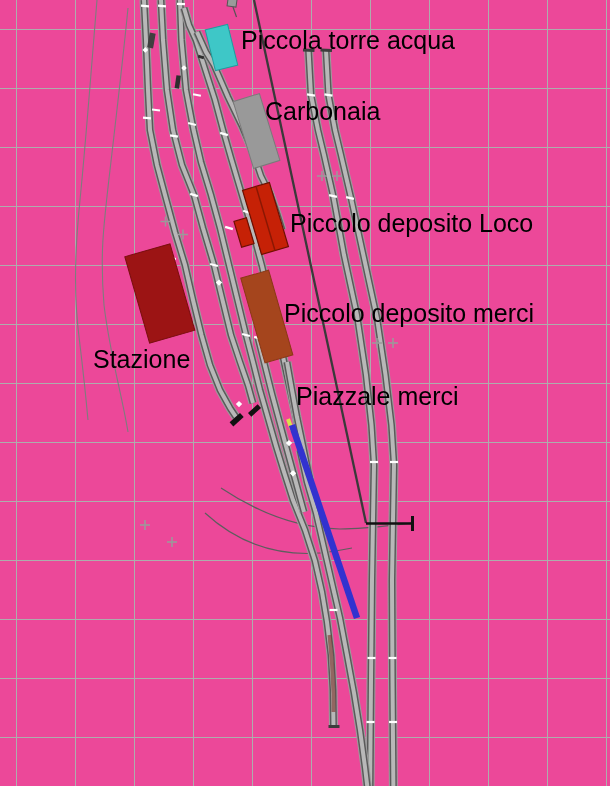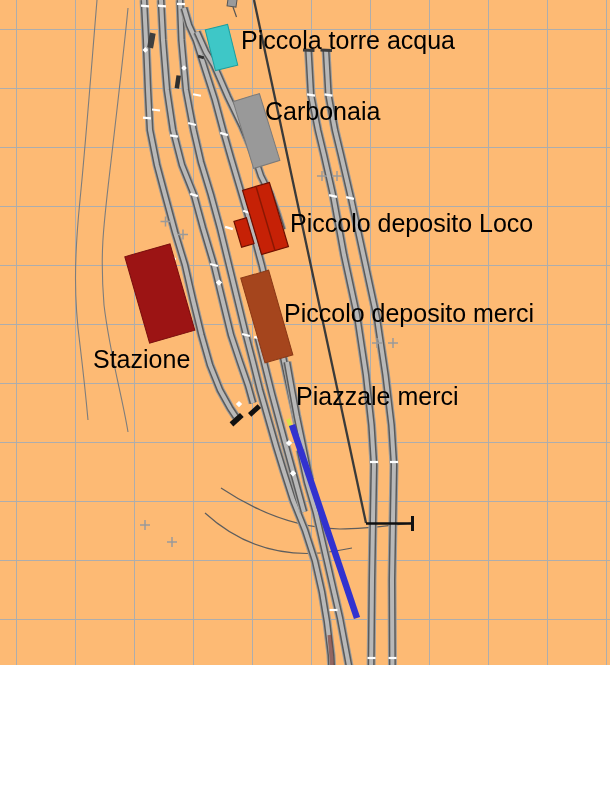--- a/index.html
+++ b/index.html
@@ -1,16 +1,16 @@
 <!DOCTYPE html>
 <html><head>
 <meta charset="utf-8">
 <style>
 html,body{margin:0;padding:0;background:#fff;}
-#wrap{position:relative;width:610px;height:665px;overflow:hidden;background:#fdba74;}
+#wrap{position:relative;width:610px;height:786px;overflow:hidden;background:#ec4899;}
 svg{position:absolute;left:0;top:0;}
 .o{stroke:#9c9c9c;stroke-width:9;fill:none;stroke-linecap:butt;}
 .m{stroke:#5a5a5a;stroke-width:6.9;fill:none;stroke-linecap:butt;}
 .i{stroke:#b8b8b8;stroke-width:4;fill:none;stroke-linecap:butt;}
 text{font-family:"Liberation Sans",sans-serif;fill:#000;}
 </style>
 </head>
 <body>
 <div id="wrap">
 <svg width="610" height="801" viewBox="0 0 610 801">

